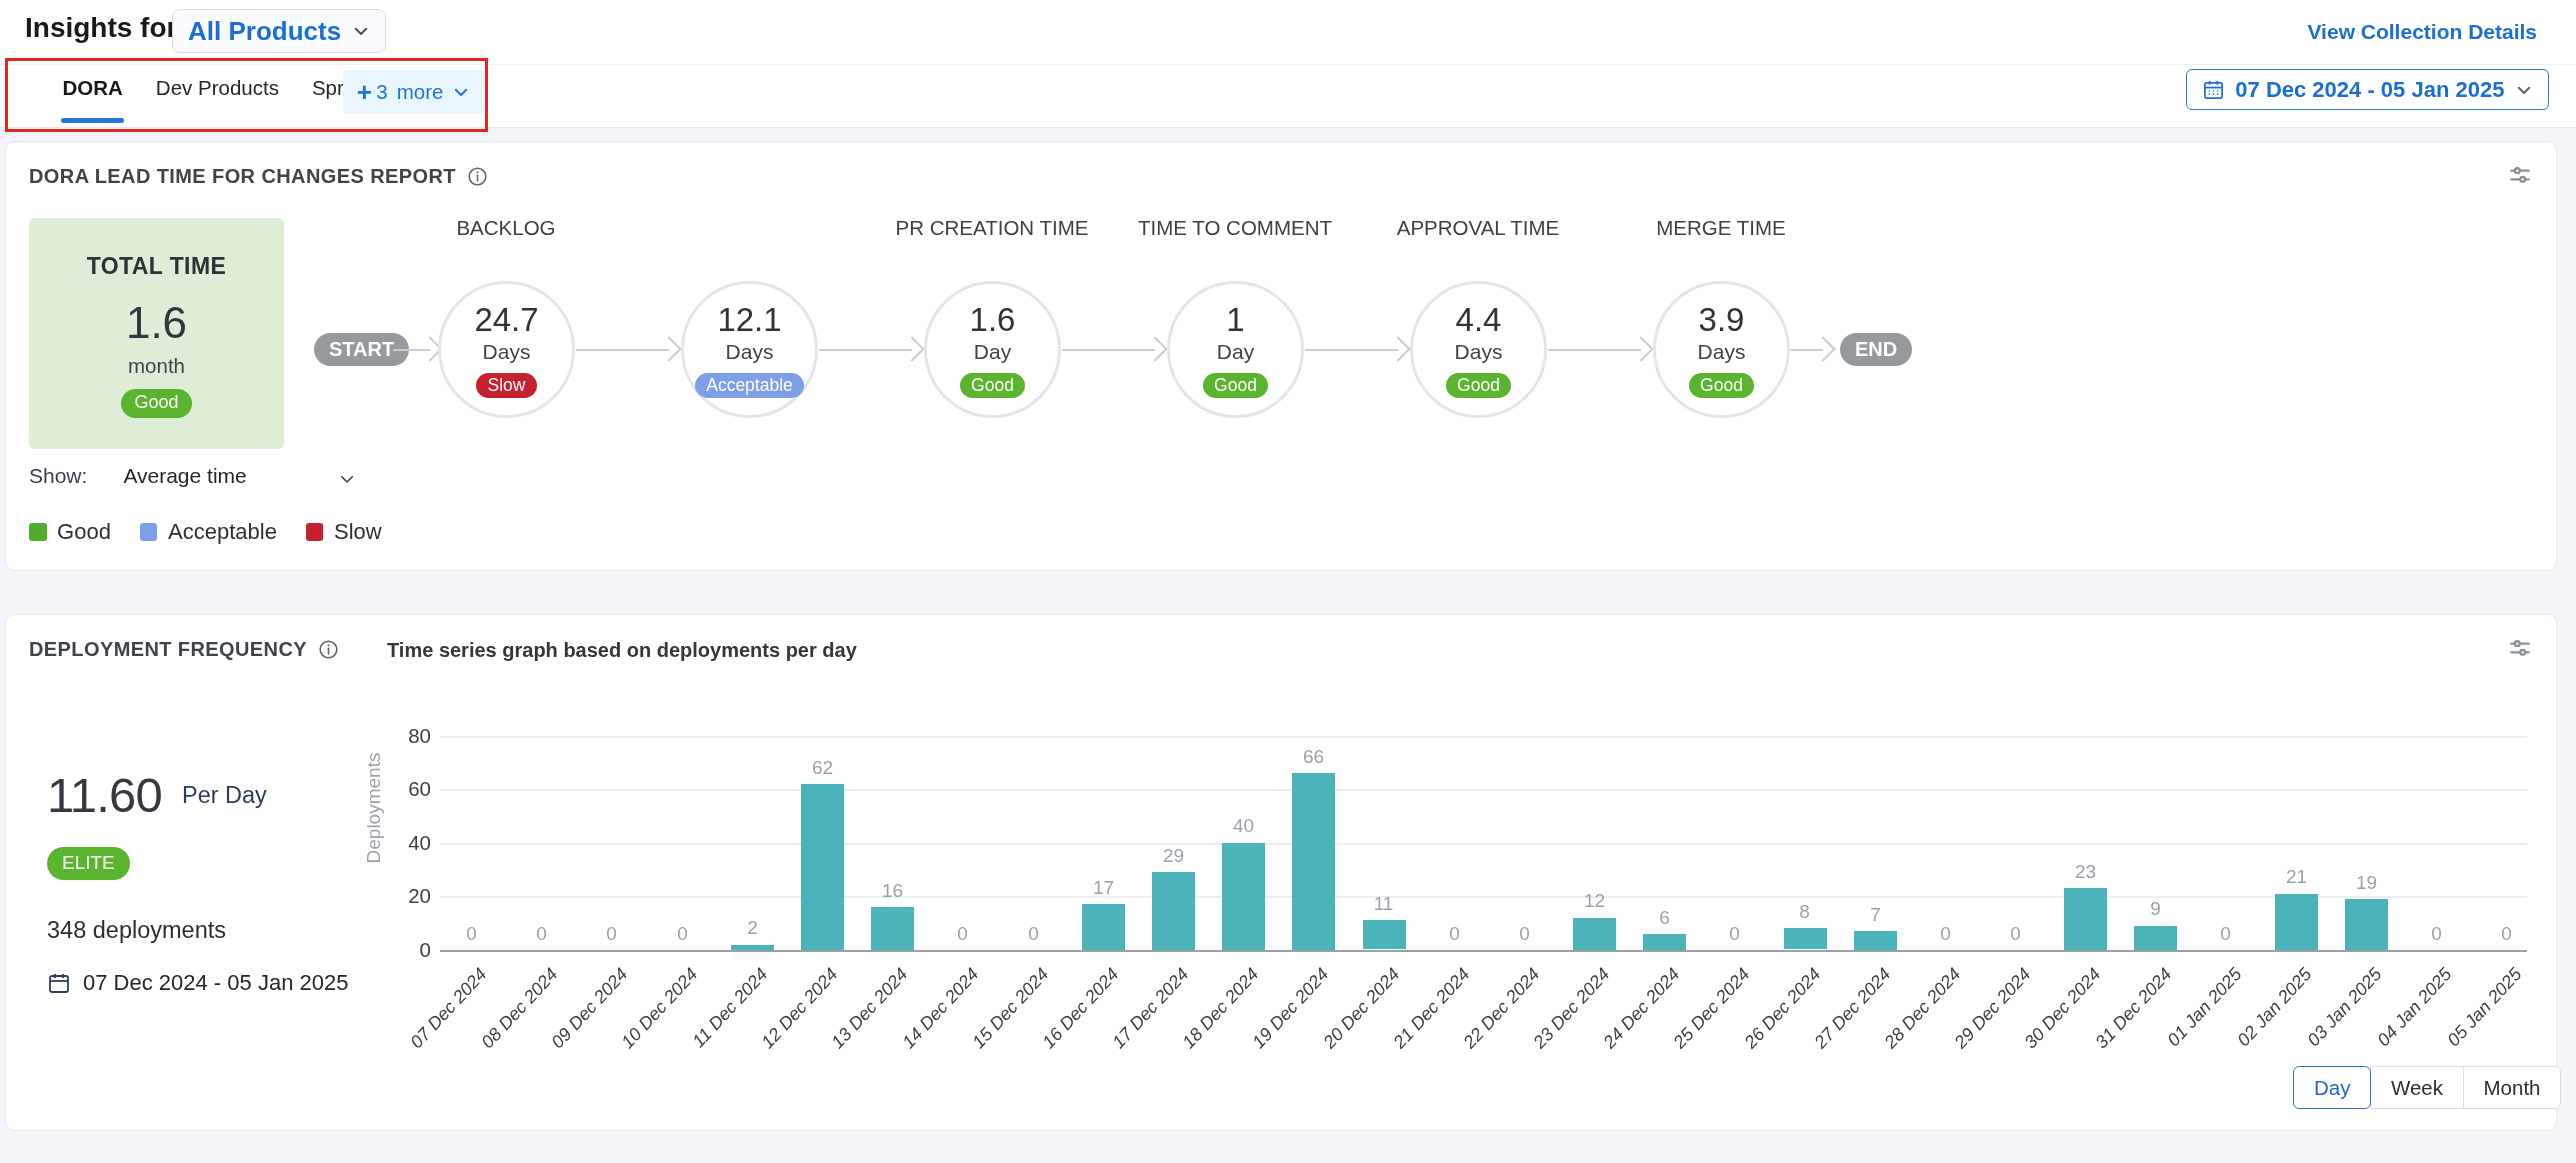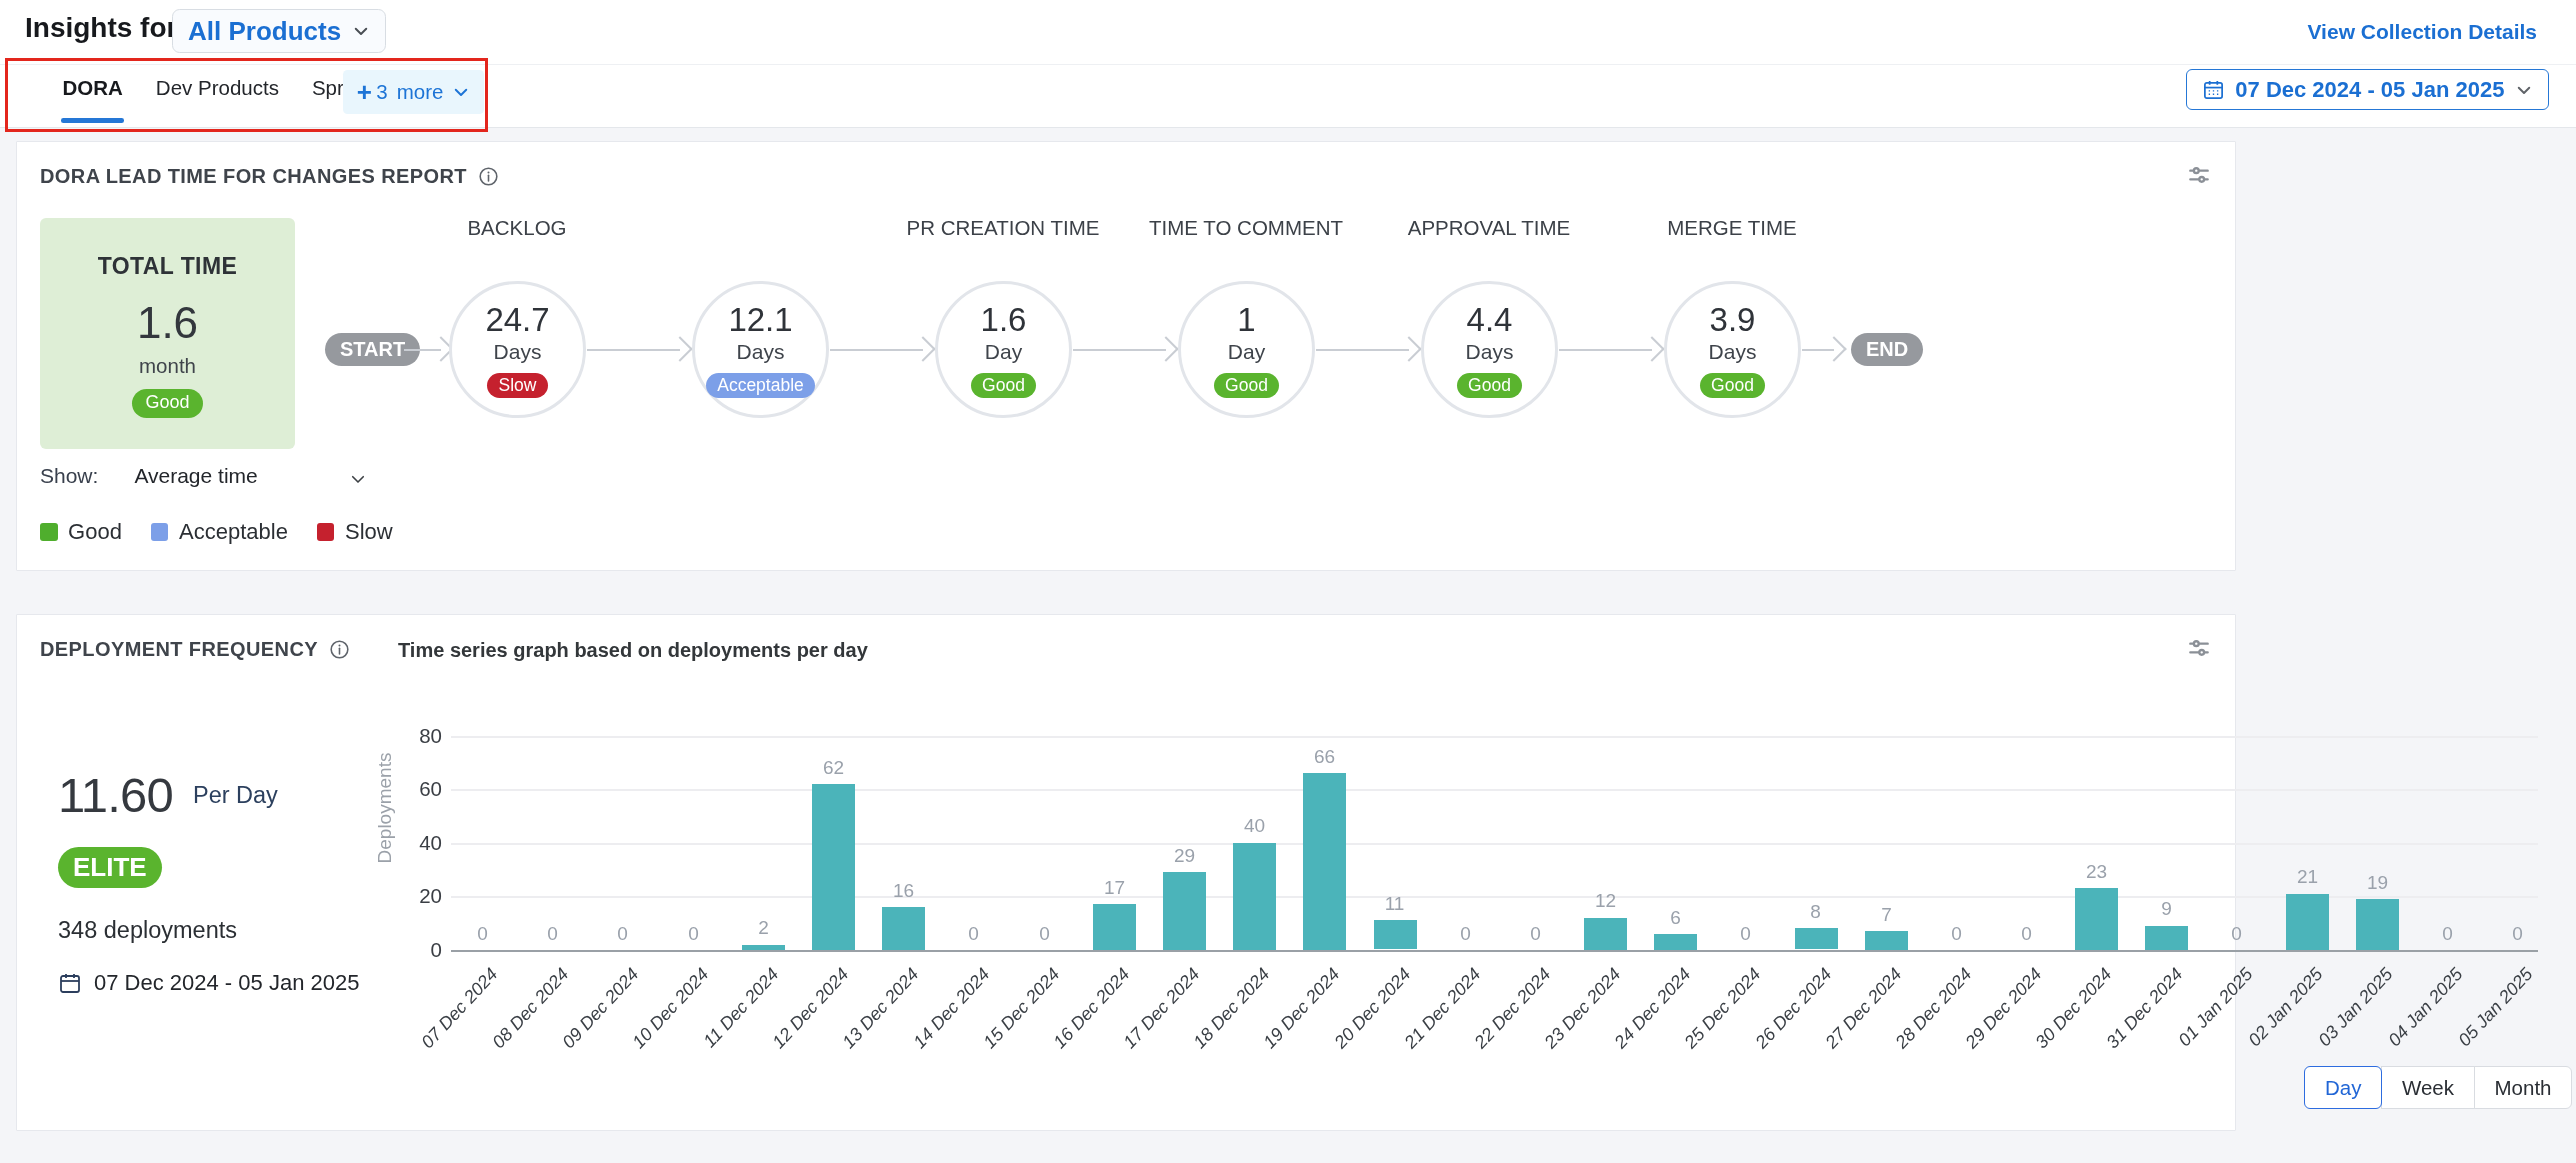--- a/index.html
+++ b/index.html
@@ -33,21 +33,21 @@
   .more-chip .plus { font-size:26px; font-weight:bold; margin-right:-4.6px; }
   .annotation-box { position:absolute; left:4.6px; top:58px; width:483px; height:74px; border:3.8px solid #e3261d; z-index:6; pointer-events:none; }
   .date-btn {
     position:absolute; right:27px; top:69px; height:41px; padding:0 15px;
     display:flex; align-items:center; gap:10.6px; background:#fff;
     border:1.5px solid #2577d6; border-radius:6px; cursor:pointer;
     font-size:22px; font-weight:bold; color:#1b6fd2;
   }
   .top-sliver { position:absolute; top:0; height:3px; background:#1f74d8; }
   
-  .card { position:absolute; left:16px; width:2220px; background:#fff; border:1.5px solid #e6e8ed; border-radius:1px; }
+  .card { position:absolute; left:5px; width:2552px; background:#fff; border:1.5px solid #e6e8ed; border-radius:9px; }
   #card-leadtime { top:141px; height:430px; }
   #card-deploy  { top:614px; height:517px; }
   .card-title { position:absolute; left:23px; top:23px; display:flex; align-items:center; gap:10.6px;
     font-size:20px; font-weight:600; letter-spacing:0.4px; color:#3f444b; }
   .icon-info { width:21px; height:21px; color:#5f646b; flex:0 0 auto; }
   .icon-sliders { position:absolute; right:23px; top:20px; width:26px; height:26px; color:#8b9097; cursor:pointer; }
   
   .total-box { position:absolute; left:23px; top:76px; width:255px; height:231px; background:#deeed6; border-radius:6px;
     display:flex; flex-direction:column; align-items:center; }
   .total-title { margin-top:35px; font-size:23px; font-weight:bold; letter-spacing:0.4px; color:#2e3237; }
@@ -74,21 +74,21 @@
   .show-value { margin-left:36px; color:#23262b; }
   .show-row .chev { margin-left:91px; color:#3c4044; }
   #legend { position:absolute; left:23px; top:377px; display:flex; align-items:center; gap:29px; }
   .legend-item { display:flex; align-items:center; gap:10.6px; font-size:22px; color:#2b2f34; }
   .legend-swatch { width:17.5px; height:17.5px; border-radius:3px; }
   
   .chart-subtitle { position:absolute; left:381px; top:24px; font-size:20px; font-weight:bold; color:#33373a; }
   .rate-row { position:absolute; left:41px; top:152px; display:flex; align-items:center; gap:20px; }
   .rate-value { font-size:49px; color:#35393f; letter-spacing:-0.8px; }
   .rate-unit { font-size:23.5px; color:#2c405e; }
-  .tier-pill { position:absolute; left:41px; top:232px; font-size:26px; font-weight:bold; padding:6px 15px; }
+  .tier-pill { position:absolute; left:41px; top:232px; font-size:19px; font-weight:normal; padding:6px 15px; }
   .total-deploys { position:absolute; left:41px; top:302px; font-size:23.5px; color:#2b2f34; }
   .panel-daterange { position:absolute; left:41px; top:355px; display:flex; align-items:center; gap:12px;
     font-size:22px; color:#23262b; }
   .icon-cal { width:24px; height:24px; color:#2c3e5d; flex:0 0 auto; }
   .icon-cal.blue { color:#1b6fd2; width:23px; height:23px; }
   
   #chart { position:absolute; inset:0; }
   .gridline { position:absolute; left:434px; width:2087px; }
   .ytick { position:absolute; left:334px; width:91px; text-align:right; font-size:20.5px; color:#3a3e44; }
   .y-axis-title { position:absolute; left:292px; top:182px; width:152px; text-align:center;

